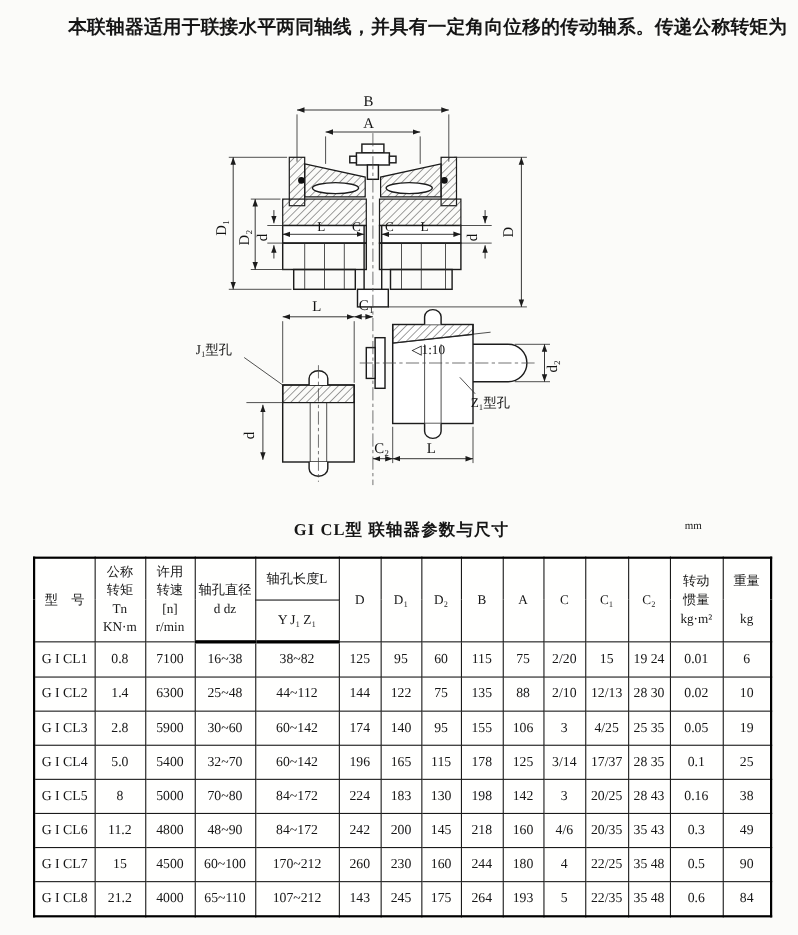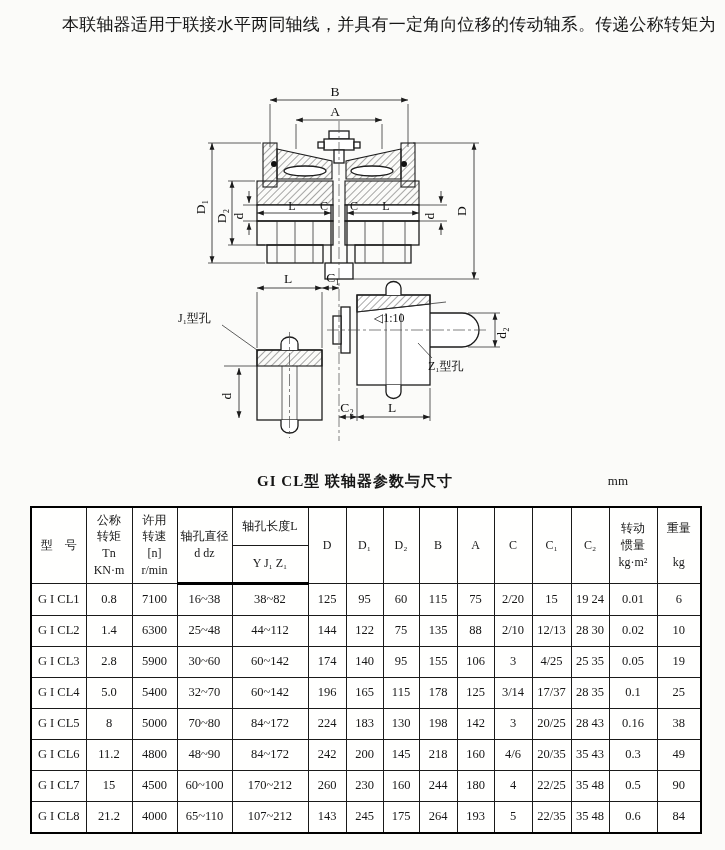--- a/index.html
+++ b/index.html
@@ -9,43 +9,43 @@
     font-family:"Liberation Serif","DejaVu Serif",serif;
     color:#161616;
     position:relative;
     overflow:hidden;
   }
   .page { position:absolute; inset:0; }
 
   
   .intro { position:absolute; top:12px; left:28px; width:676px;
            font-size:17px; line-height:1.55; letter-spacing:0.2px; }
-  .intro .l1 { text-indent:2em; white-space:nowrap; }
+  .intro .l1 { text-indent:2em; white-space:nowrap;font-weight:bold; }
   .intro .l2 { white-space:nowrap; }
 
   
   .diagram { position:absolute; top:85px; left:0; width:725px; height:380px; }
   svg text { font-family:"Liberation Serif","DejaVu Serif",serif; fill:#121212; }
   text.dl  { font-size:13.5px; }
   text.dm2 { font-size:12px; }
   text.zh  { font-size:12px; }
   .ol { fill:none; stroke:#1c1c1c; stroke-width:1.3; }
   .wh { fill:#ffffff; stroke:#1c1c1c; stroke-width:1.3; }
   .ht { fill:url(#hatch); stroke:#1c1c1c; stroke-width:1.1; }
   .th { stroke:#2a2a2a; stroke-width:0.75; fill:none; }
   .cl { stroke:#4a4a4a; stroke-width:0.7; stroke-dasharray:12 3 3 3; fill:none; }
   .dm  { stroke:#1c1c1c; stroke-width:0.8; fill:none;
          marker-start:url(#ar); marker-end:url(#ar); }
   .dm1 { stroke:#1c1c1c; stroke-width:0.8; fill:none; marker-end:url(#ar); }
 
   
-  .title-row { position:absolute; top:472px; left:20px; width:670px; height:24px; }
+  .title-row { position:absolute; top:472px; left:30px; width:670px; height:24px; }
   .tbl-title { position:absolute; left:0; right:0; text-align:center;
                font-size:15px; font-weight:bold; letter-spacing:1px; }
-  .tbl-unit  { position:absolute; right:62px; top:1px; font-size:13px; }
+  .tbl-unit  { position:absolute; right:62px; top:1px; font-size:10px; }
 
   
   table.params { position:absolute; top:506px; left:30px; width:670px;
                  border-collapse:collapse; table-layout:fixed; background:#fffffe;
                  border:2px solid #000; }
   .params th, .params td {
     border:1px solid #1a1a1a; text-align:center; vertical-align:middle;
     padding:0 1px; overflow:hidden;
   }
   .params thead th { font-weight:normal; font-size:12px; line-height:1.4;

